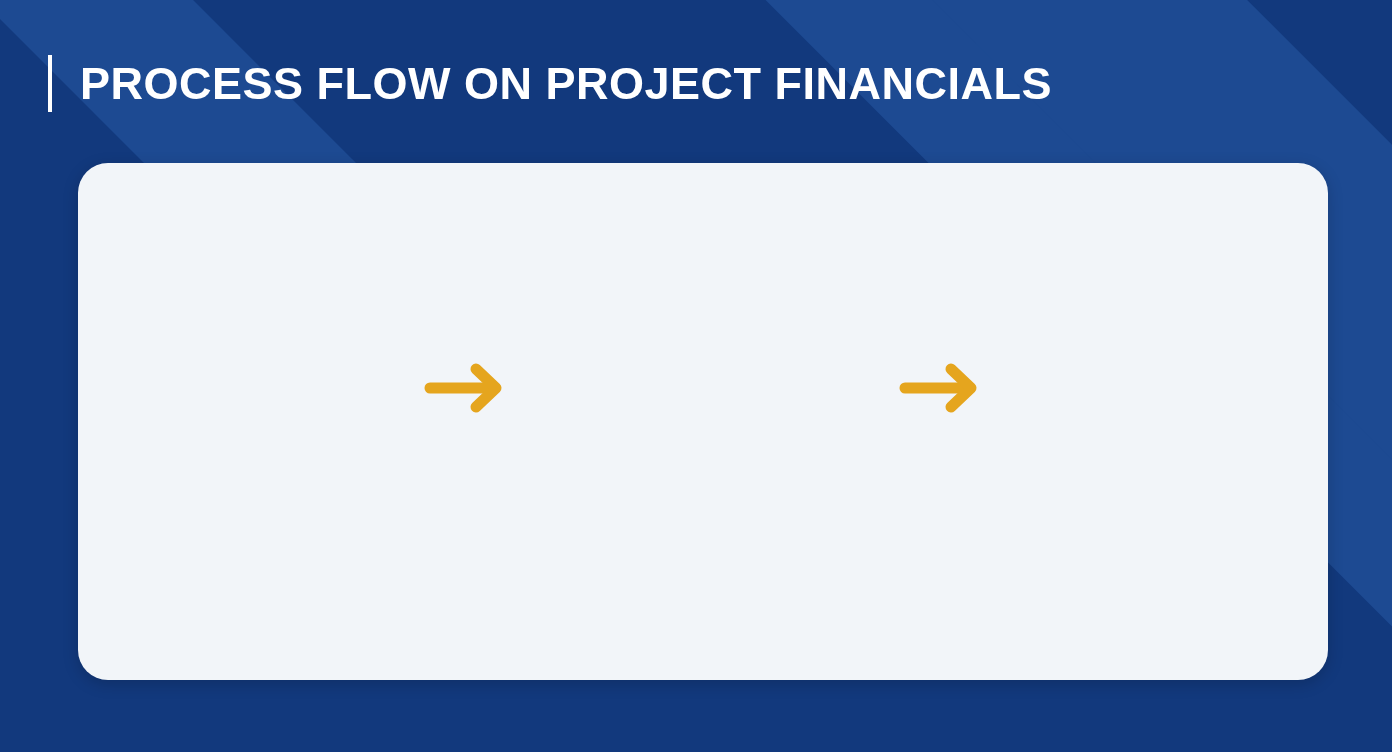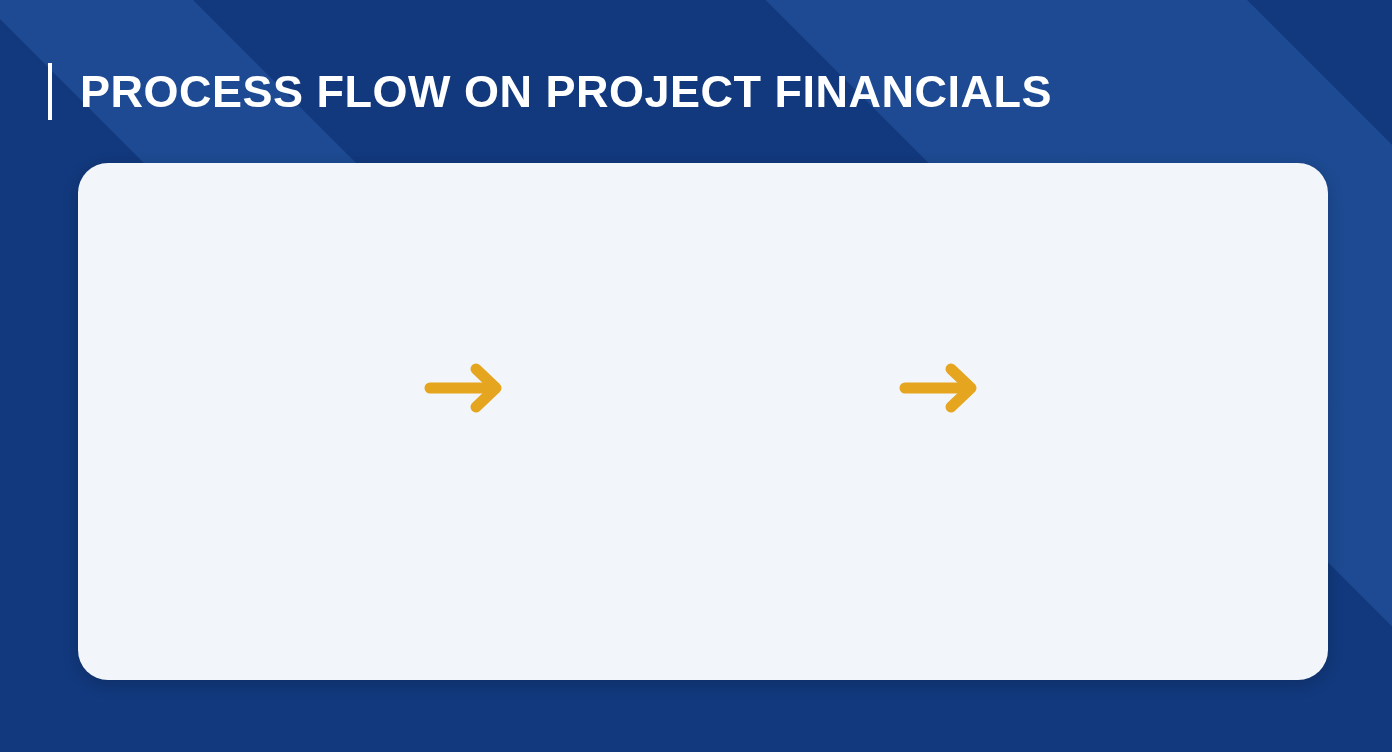--- a/index.html
+++ b/index.html
@@ -23,21 +23,21 @@
     pointer-events:none;
   }
   #stripe-a { width:300px; height:1700px; left:1255px;  top:-480px; }
   #stripe-b { width:118px; height:1700px; left:1160px;  top:-480px; }
   #stripe-c { width:150px; height:1700px; left:-118px;  top:-980px; }
   #stripe-d { width:210px; height:1700px; left:-40px;   top:340px;  }
 
   
   #title-row {
     position:absolute;
-    left:48px; top:63px;
+    left:48px; top:55px;
     display:flex; align-items:center; gap:28px;
     z-index:5;
   }
   #title-accent {
     width:4px; height:57px;
     background:#ffffff;
     flex:0 0 auto;
   }
   #page-title {
     color:#ffffff;

